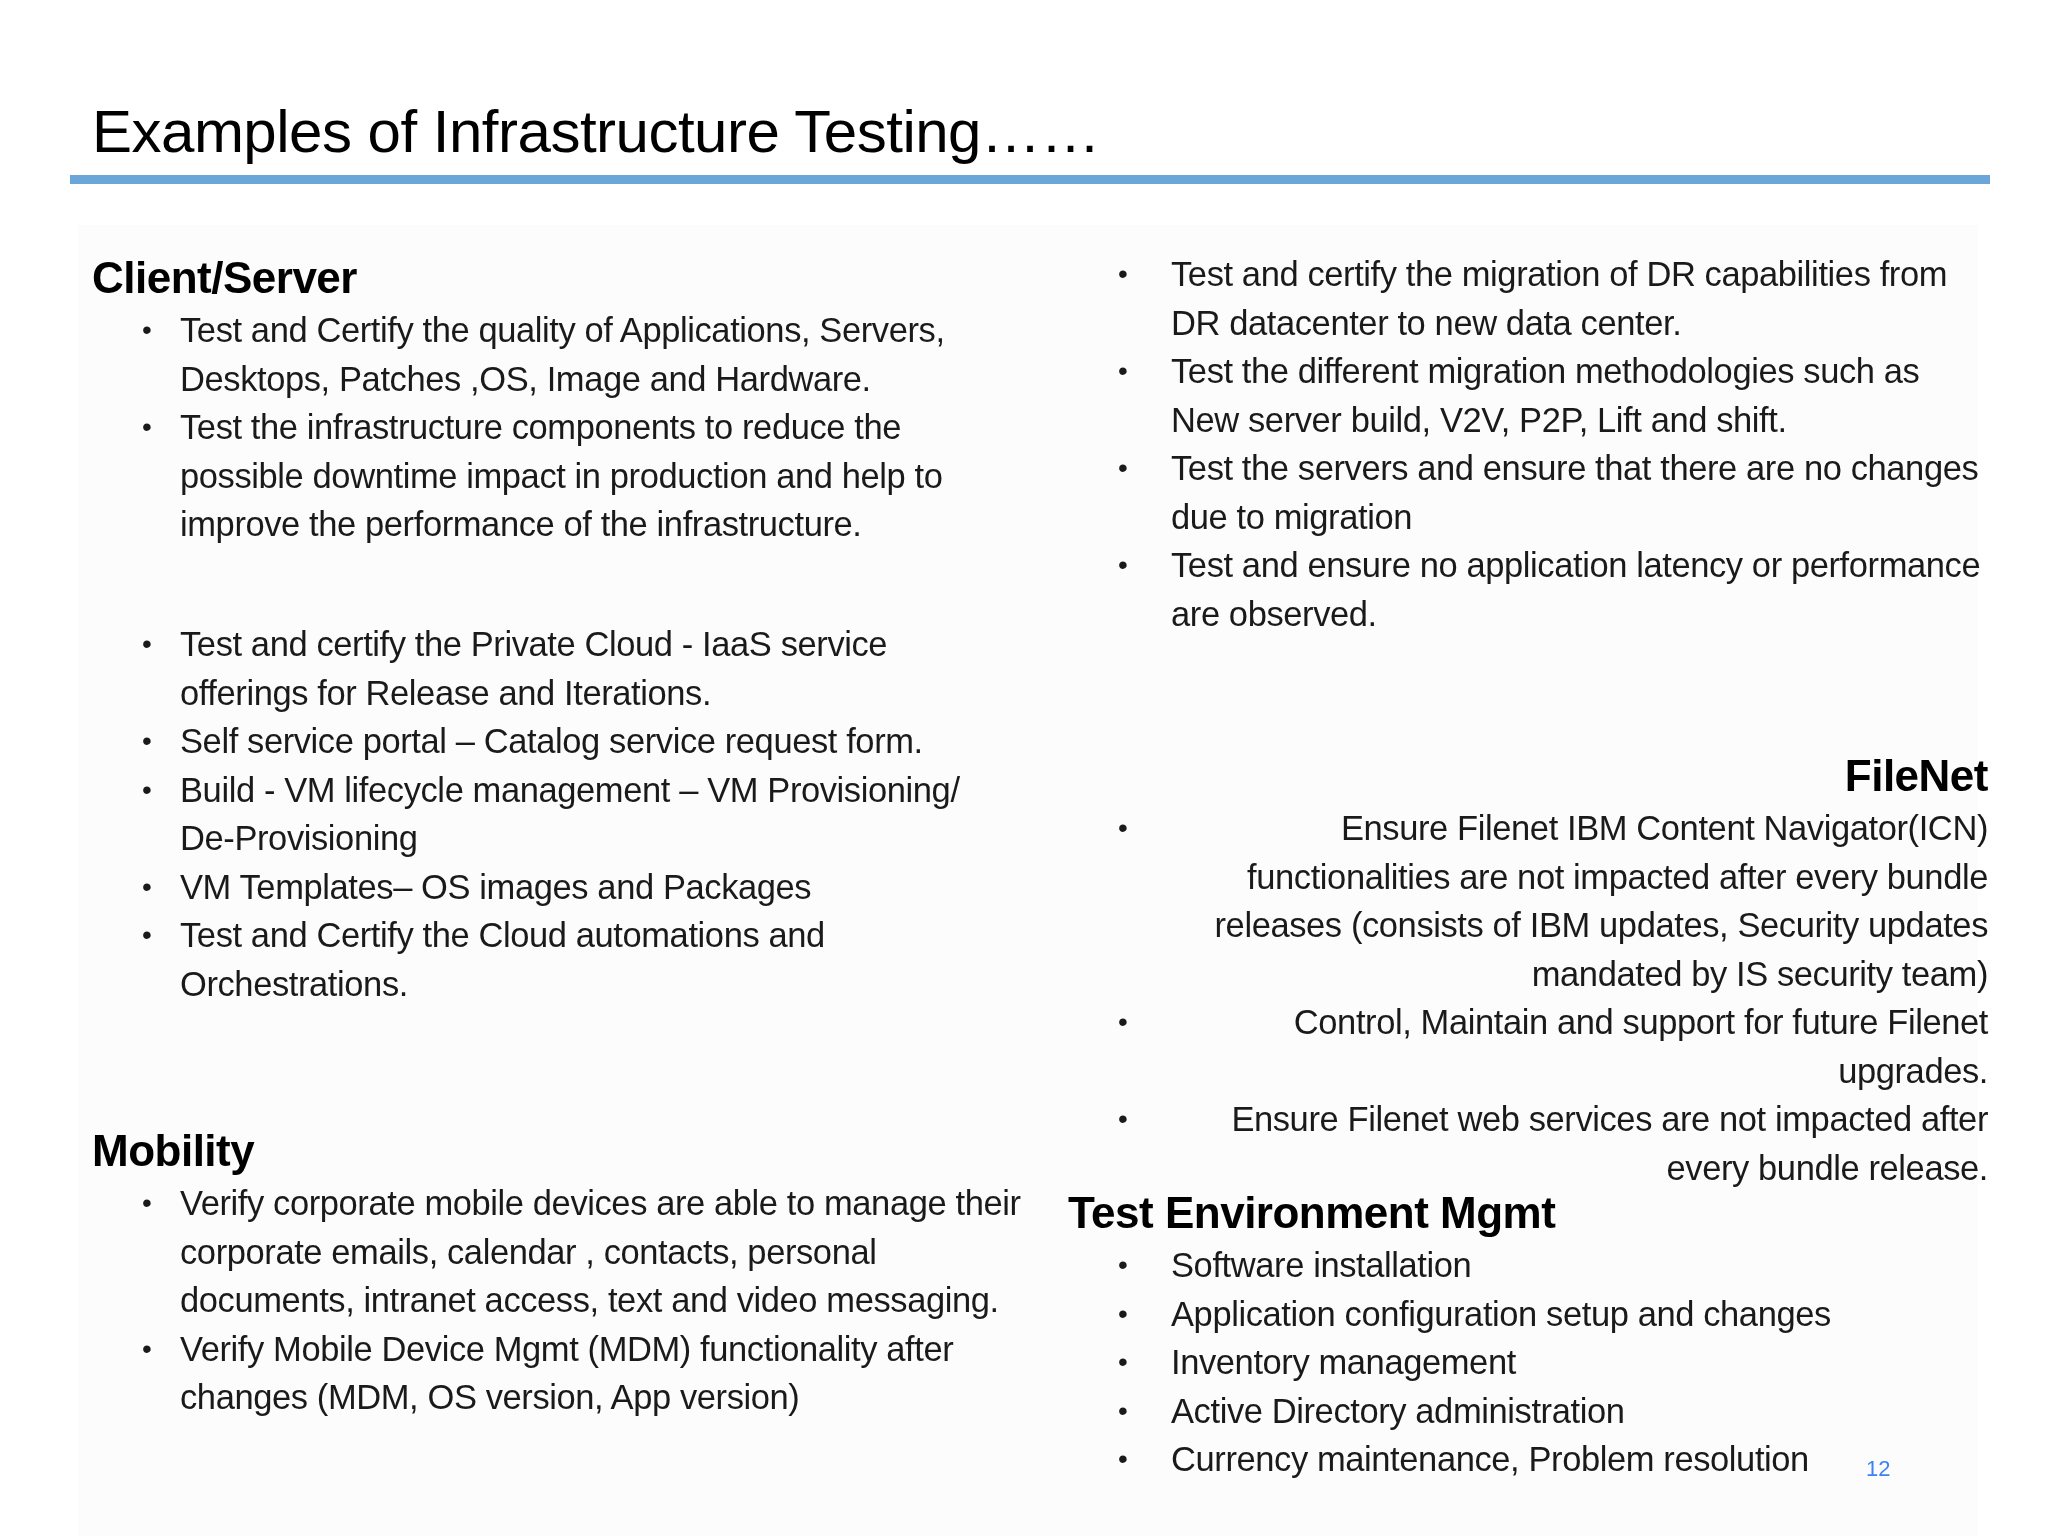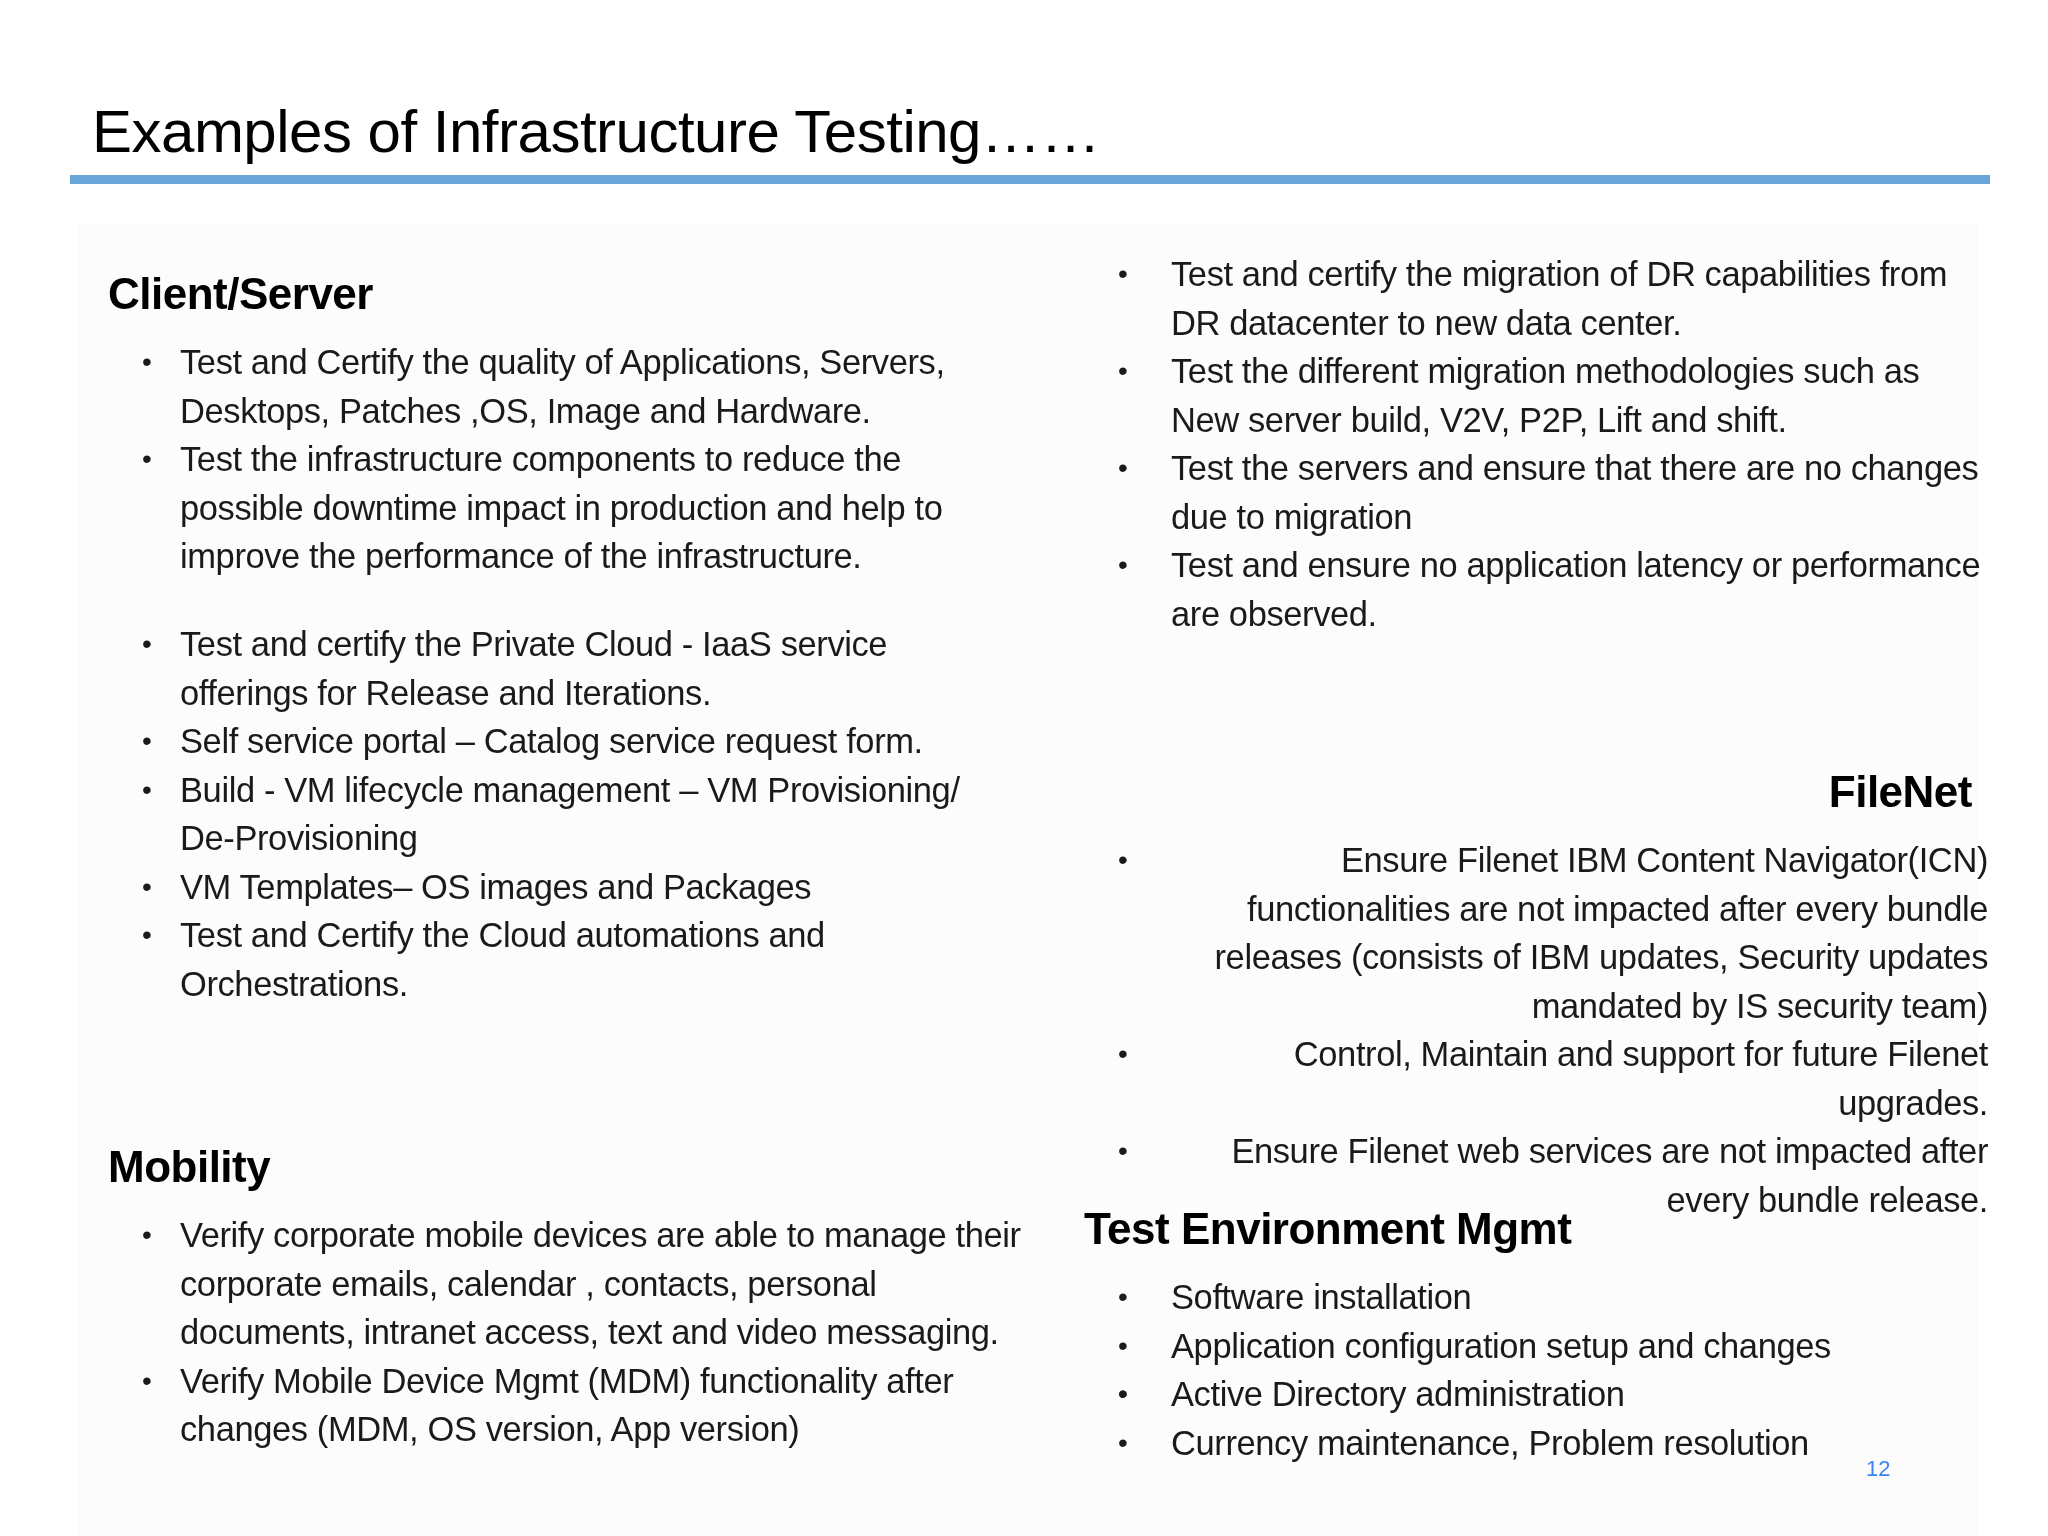--- a/index.html
+++ b/index.html
@@ -19,21 +19,21 @@
   }
   .title-rule {
     position: absolute; left: 70px; top: 175px; width: 1920px; height: 9px;
     background: #6aa7d8;
   }
   .col { position: absolute; }
   .col.left { left: 92px; top: 250px; width: 930px; }
   .col.right { left: 1068px; top: 250px; width: 920px; }
   .section { position: absolute; left: 0; width: 100%; }
   .section h2 {
-    margin: 16px; font-size: 44px; font-weight: 700; color: #000;
+    margin: 0; font-size: 44px; font-weight: 700; color: #000;
     line-height: 56px; letter-spacing: -0.5px; white-space: nowrap;
   }
   ul { list-style: none; margin: 0; padding: 0; }
   li {
     position: relative; font-size: 34.5px; line-height: 48.5px;
     color: #1a1a1a; letter-spacing: -0.4px;
   }
   .left li { padding-left: 88px; }
   .right li { padding-left: 103px; }
   .bullet {
@@ -101,20 +101,20 @@
       <li><span class="bullet">•</span><span>Control, Maintain and support for future Filenet upgrades.</span></li>
       <li><span class="bullet">•</span><span>Ensure Filenet web services are not impacted after every bundle release.</span></li>
     </ul>
   </div>
 
   <div class="section" style="top:935px;">
     <h2>Test Environment Mgmt</h2>
     <ul>
       <li><span class="bullet">•</span><span>Software installation</span></li>
       <li><span class="bullet">•</span><span>Application configuration setup and changes</span></li>
-      <li><span class="bullet">•</span></li>
+      <li><span class="bullet">•</span><span>Inventory management</span></li>
       <li><span class="bullet">•</span><span>Active Directory administration</span></li>
       <li><span class="bullet">•</span><span>Currency maintenance, Problem resolution</span></li>
     </ul>
   </div>
 </div>
 
 <div class="page-number">12</div>
 
 </body></html>

